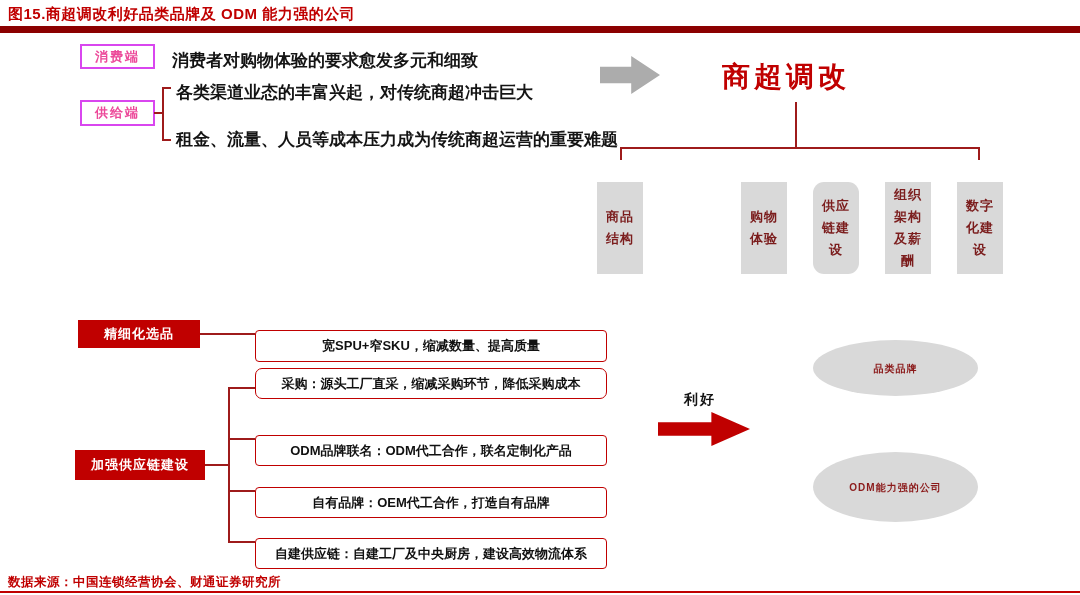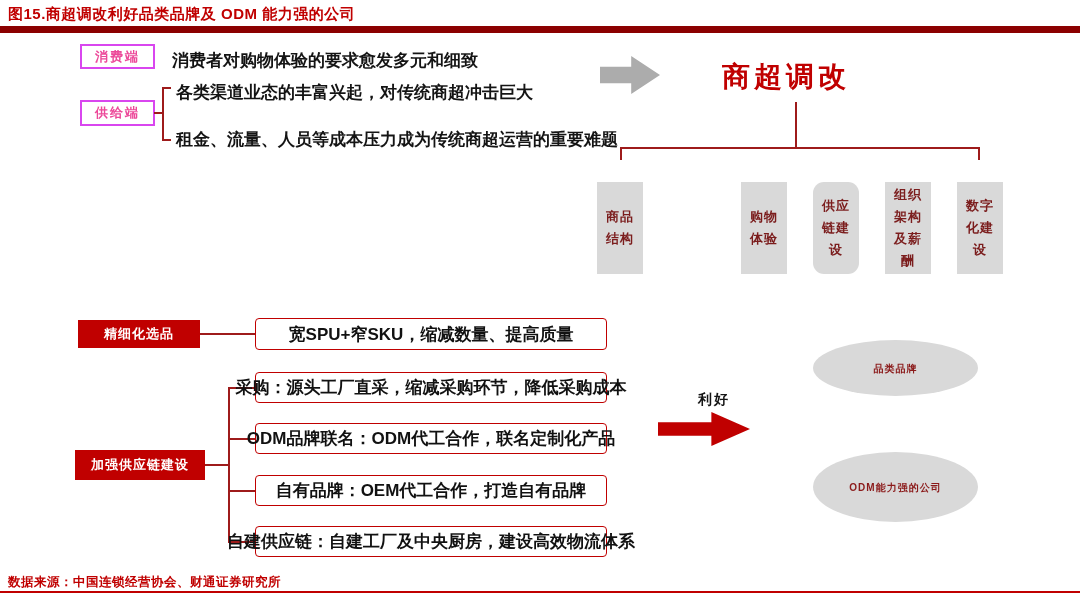--- a/index.html
+++ b/index.html
@@ -23,27 +23,27 @@
   .big-title { position:absolute; font-size:28px; font-weight:bold; color:#C00000; letter-spacing:4px; white-space:nowrap; }
 
   .pillar { position:absolute; top:182px; width:46px; height:92px; background:#D9D9D9; color:#7B1D1D;
             font-weight:bold; font-size:13px; line-height:1.7; letter-spacing:1px; text-align:center;
             display:flex; align-items:center; justify-content:center; padding:4px 3px; word-break:break-all; }
 
   .red-box { position:absolute; background:#C00000; color:#ffffff; font-weight:bold; font-size:13px;
              display:flex; align-items:center; justify-content:center; letter-spacing:1px; white-space:nowrap; }
 
   .item-box { position:absolute; left:255px; width:352px; height:31px; border:1.5px solid #C00000; border-radius:4px;
-              background:#ffffff; color:#111111; font-weight:bold; font-size:17px;
-              display:flex; align-items:center; justify-content:center; white-space:nowrap; }
+              background:#ffffff; color:#111111; font-weight:bold; font-size:13px;
+              display:flex; align-items:center; justify-content:center; white-space:nowrap;margin-top:12px; }
 
   .ellipse { position:absolute; background:#D9D9D9; border-radius:50%; color:#8B1A1A; font-weight:bold; font-size:10px;
              line-height:1.5; text-align:center; display:flex; align-items:center; justify-content:center; letter-spacing:1px; }
 
-  .benefit { position:absolute; font-size:14px; font-weight:bold; color:#141414; letter-spacing:2px;margin-left:14px; }
+  .benefit { position:absolute; font-size:14px; font-weight:bold; color:#141414; letter-spacing:2px; }
 
   .source-note { position:absolute; left:8px; top:574px; font-size:12.5px; font-weight:bold; color:#C00000; letter-spacing:0.5px; }
   .bottom-rule { position:absolute; left:0; top:591px; width:1080px; height:2px; background:#C00000; }
 </style>
 </head>
 <body>
 
 <div class="canvas">
 
   <div class="fig-title">图15.商超调改利好品类品牌及 ODM 能力强的公司</div>
@@ -83,21 +83,21 @@
 
   <div class="red-box" style="left:75px; top:450px; width:130px; height:30px;">加强供应链建设</div>
 
   <div class="line" style="left:205px; top:464px; width:24px; height:2px;"></div>
   <div class="line" style="left:228px; top:387px; width:2px; height:156px;"></div>
   <div class="line" style="left:228px; top:387px; width:27px; height:2px;"></div>
   <div class="line" style="left:228px; top:438px; width:27px; height:2px;"></div>
   <div class="line" style="left:228px; top:490px; width:27px; height:2px;"></div>
   <div class="line" style="left:228px; top:541px; width:27px; height:2px;"></div>
 
-  <div class="item-box" style="top:372px;">采购：源头工厂直采，缩减采购环节，降低采购成本</div>
+  <div class="item-box" style="top:356px;border-radius:7px;">采购：源头工厂直采，缩减采购环节，降低采购成本</div>
   <div class="item-box" style="top:423px;">ODM品牌联名：ODM代工合作，联名定制化产品</div>
   <div class="item-box" style="top:475px;">自有品牌：OEM代工合作，打造自有品牌</div>
   <div class="item-box" style="top:526px;">自建供应链：自建工厂及中央厨房，建设高效物流体系</div>
 
   <div class="benefit" style="left:684px; top:391px;">利好</div>
   <div class="arrow arrow-red" style="left:658px; top:412px; width:92px; height:34px;"></div>
 
   <div class="ellipse" style="left:813px; top:340px; width:165px; height:56px;">品类品牌</div>
   <div class="ellipse" style="left:813px; top:452px; width:165px; height:70px; padding:0 32px;">ODM能力强的公司</div>
 

